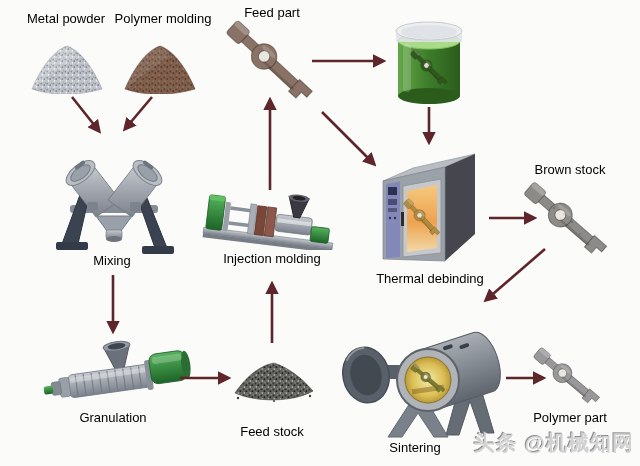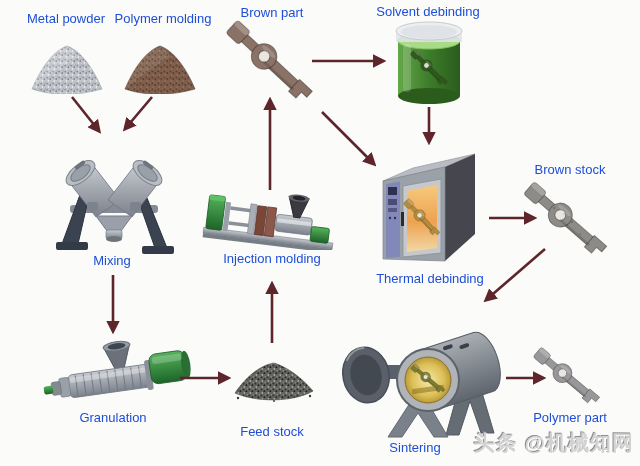--- a/index.html
+++ b/index.html
@@ -3,21 +3,21 @@
 <meta charset="utf-8">
 <style>
   html,body{margin:0;padding:0;background:#e8e8e8;}
   #canvas{
     position:relative;width:640px;height:466px;margin:0 auto;
     background:#fbfbfa;overflow:hidden;
     font-family:"Liberation Sans",sans-serif;
   }
   .g{position:absolute;}
   .lbl{
-    position:absolute;font-size:13px;line-height:15px;color:#1d4ed8;
+    position:absolute;font-size:13px;line-height:15px;color:#000000;
     white-space:nowrap;transform:translateX(-50%);text-align:center;
   }
   #watermark{
     position:absolute;right:6px;top:429px;
     font-size:21px;font-weight:bold;letter-spacing:1px;
     color:#d2d2d2;
     text-shadow:1px 1px 0 #ffffff,-1px -1px 0 #8e8e8e;
     white-space:nowrap;
     text-align:center;
   }
@@ -252,22 +252,21 @@
       <line x1="322" y1="112" x2="374" y2="164" marker-end="url(#ah)"></line>
       <line x1="429" y1="107" x2="429" y2="142" marker-end="url(#ah)"></line>
       <line x1="489" y1="218" x2="534" y2="218" marker-end="url(#ah)"></line>
       <line x1="545" y1="249" x2="486" y2="300" marker-end="url(#ah)"></line>
       <line x1="506" y1="378" x2="543" y2="378" marker-end="url(#ah)"></line>
     </g>
   </svg>
 
   <div class="lbl" style="left:66px;top:11px">Metal powder</div>
   <div class="lbl" style="left:163px;top:11px">Polymer molding</div>
-  <div class="lbl" style="left:272px;top:5px">Brown part</div>
-  <div class="lbl" style="left:428px;top:4px">Solvent debinding</div>
+  <div class="lbl" style="left:272px;top:5px">Feed part</div>
   <div class="lbl" style="left:112px;top:253px">Mixing</div>
   <div class="lbl" style="left:272px;top:251px">Injection molding</div>
   <div class="lbl" style="left:430px;top:271px">Thermal debinding</div>
   <div class="lbl" style="left:570px;top:162px">Brown stock</div>
   <div class="lbl" style="left:113px;top:410px">Granulation</div>
   <div class="lbl" style="left:272px;top:424px">Feed stock</div>
   <div class="lbl" style="left:415px;top:440px">Sintering</div>
   <div class="lbl" style="left:570px;top:410px">Polymer part</div>
 
   <div id="watermark">头条 @机械知网</div>

